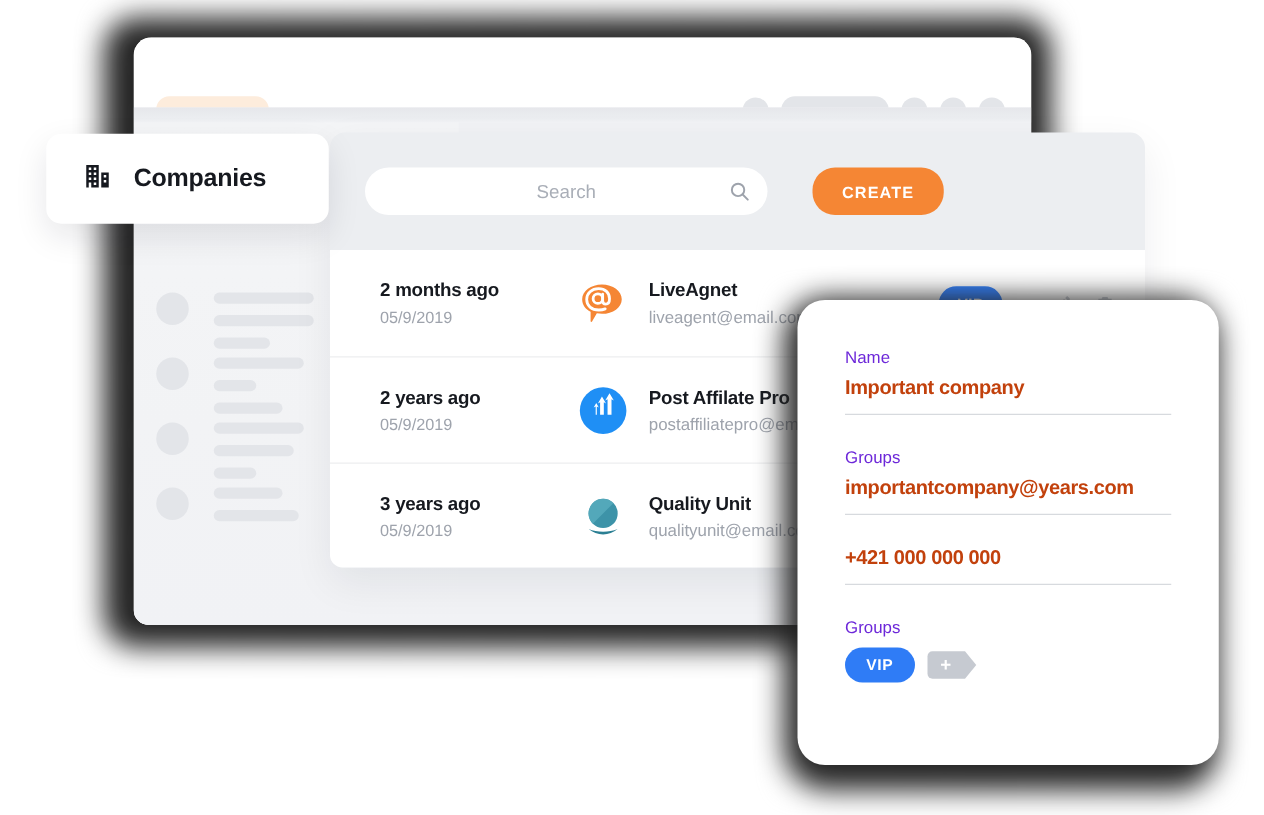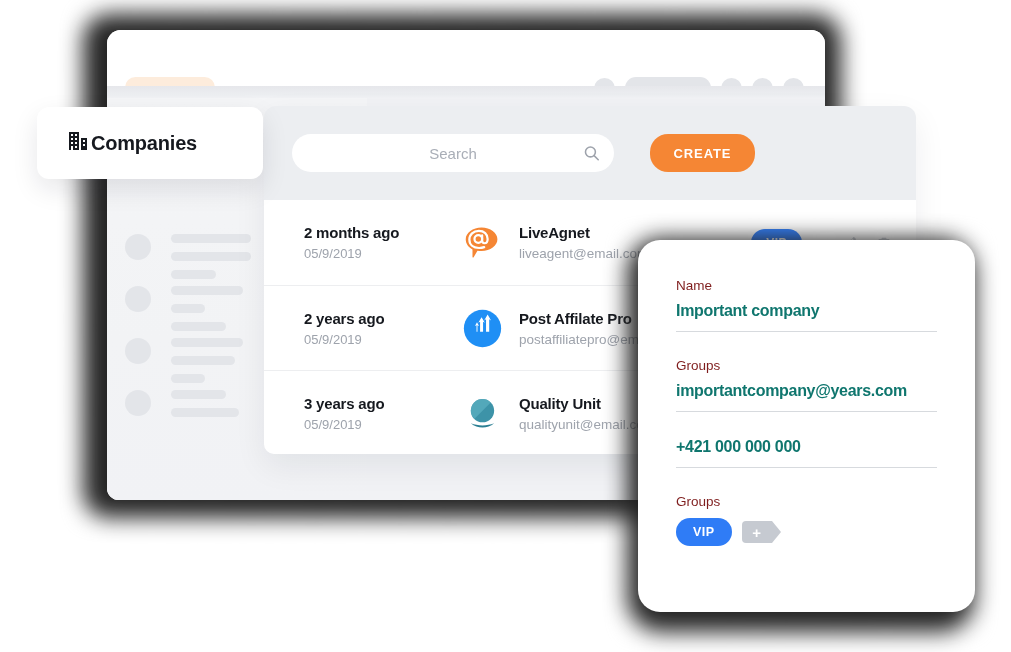--- a/index.html
+++ b/index.html
@@ -103,21 +103,21 @@
   
   #companies-tab {
     position: absolute;
     left: 37px; top: 107px;
     width: 226px; height: 72px;
     background: #ffffff;
     border-radius: 12px;
     box-shadow: 0 10px 26px rgba(20,24,40,.10);
     display: flex; align-items: center;
     padding-left: 29px;
-    gap: 1px;
+    gap: 17px;
   }
   #companies-tab-label {
     font-size: 20px; font-weight: 700; color: #16191f; letter-spacing: -.2px;
   }
 
   
   #list-card {
     position: absolute;
     left: 264px; top: 106px;
     width: 652px; height: 348px;
@@ -197,23 +197,23 @@
   
   #detail-panel {
     position: absolute;
     left: 638px; top: 240px;
     width: 337px; height: 372px;
     background: #ffffff;
     border-radius: 22px;
     padding: 38px 38px 0 38px;
   }
   .field { margin-bottom: 26px; }
-  .field-label { font-size: 13.5px; color: #7f1d1d; margin-bottom: 9px; }
+  .field-label { font-size: 13.5px; color: #6d28d9; margin-bottom: 9px; }
   .field-value {
-    font-size: 16px; font-weight: 700; color: #0f766e; letter-spacing: -.3px;
+    font-size: 16px; font-weight: 700; color: #c2410c; letter-spacing: -.3px;
     padding-bottom: 11px;
     border-bottom: 1px solid #d7dade;
     white-space: nowrap;
   }
   #groups-field { margin-bottom: 0; }
   #groups-row { display: flex; align-items: center; gap: 10px; margin-top: 2px; }
   #group-vip {
     background: #2f7cf6; color: #ffffff;
     font-size: 12.5px; font-weight: 700; letter-spacing: .5px;
     padding: 7px 17px; border-radius: 15px;

